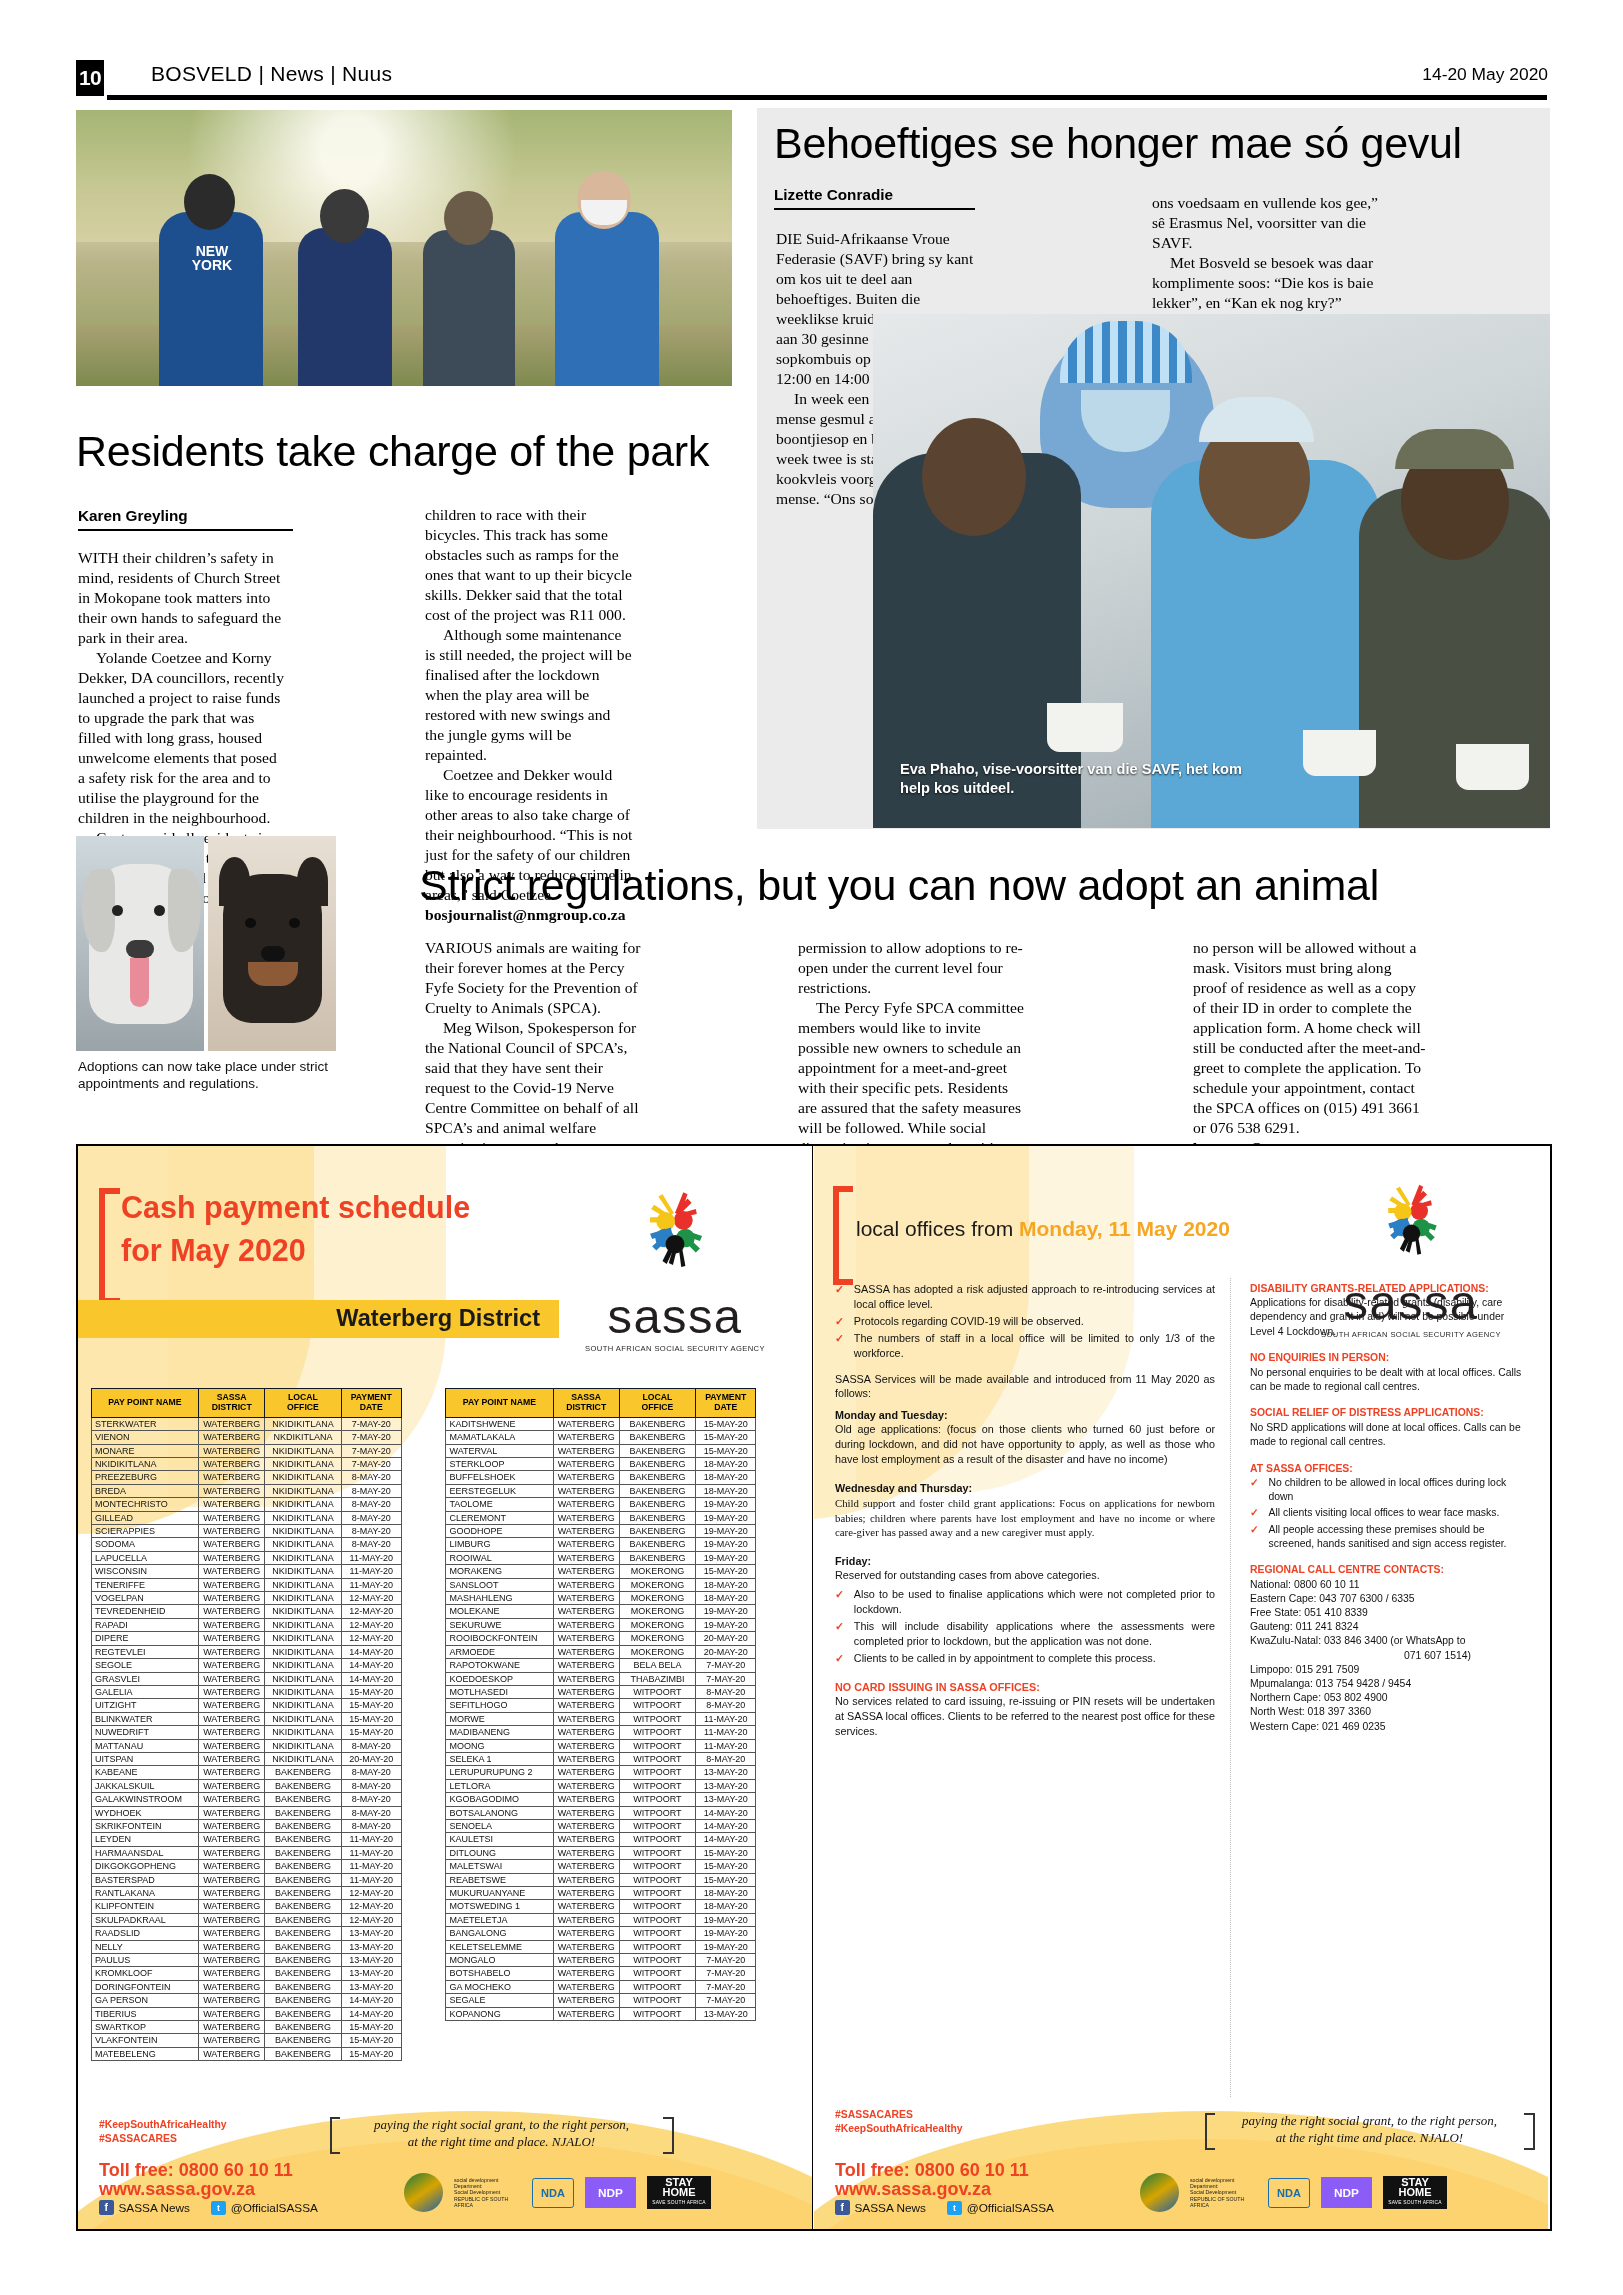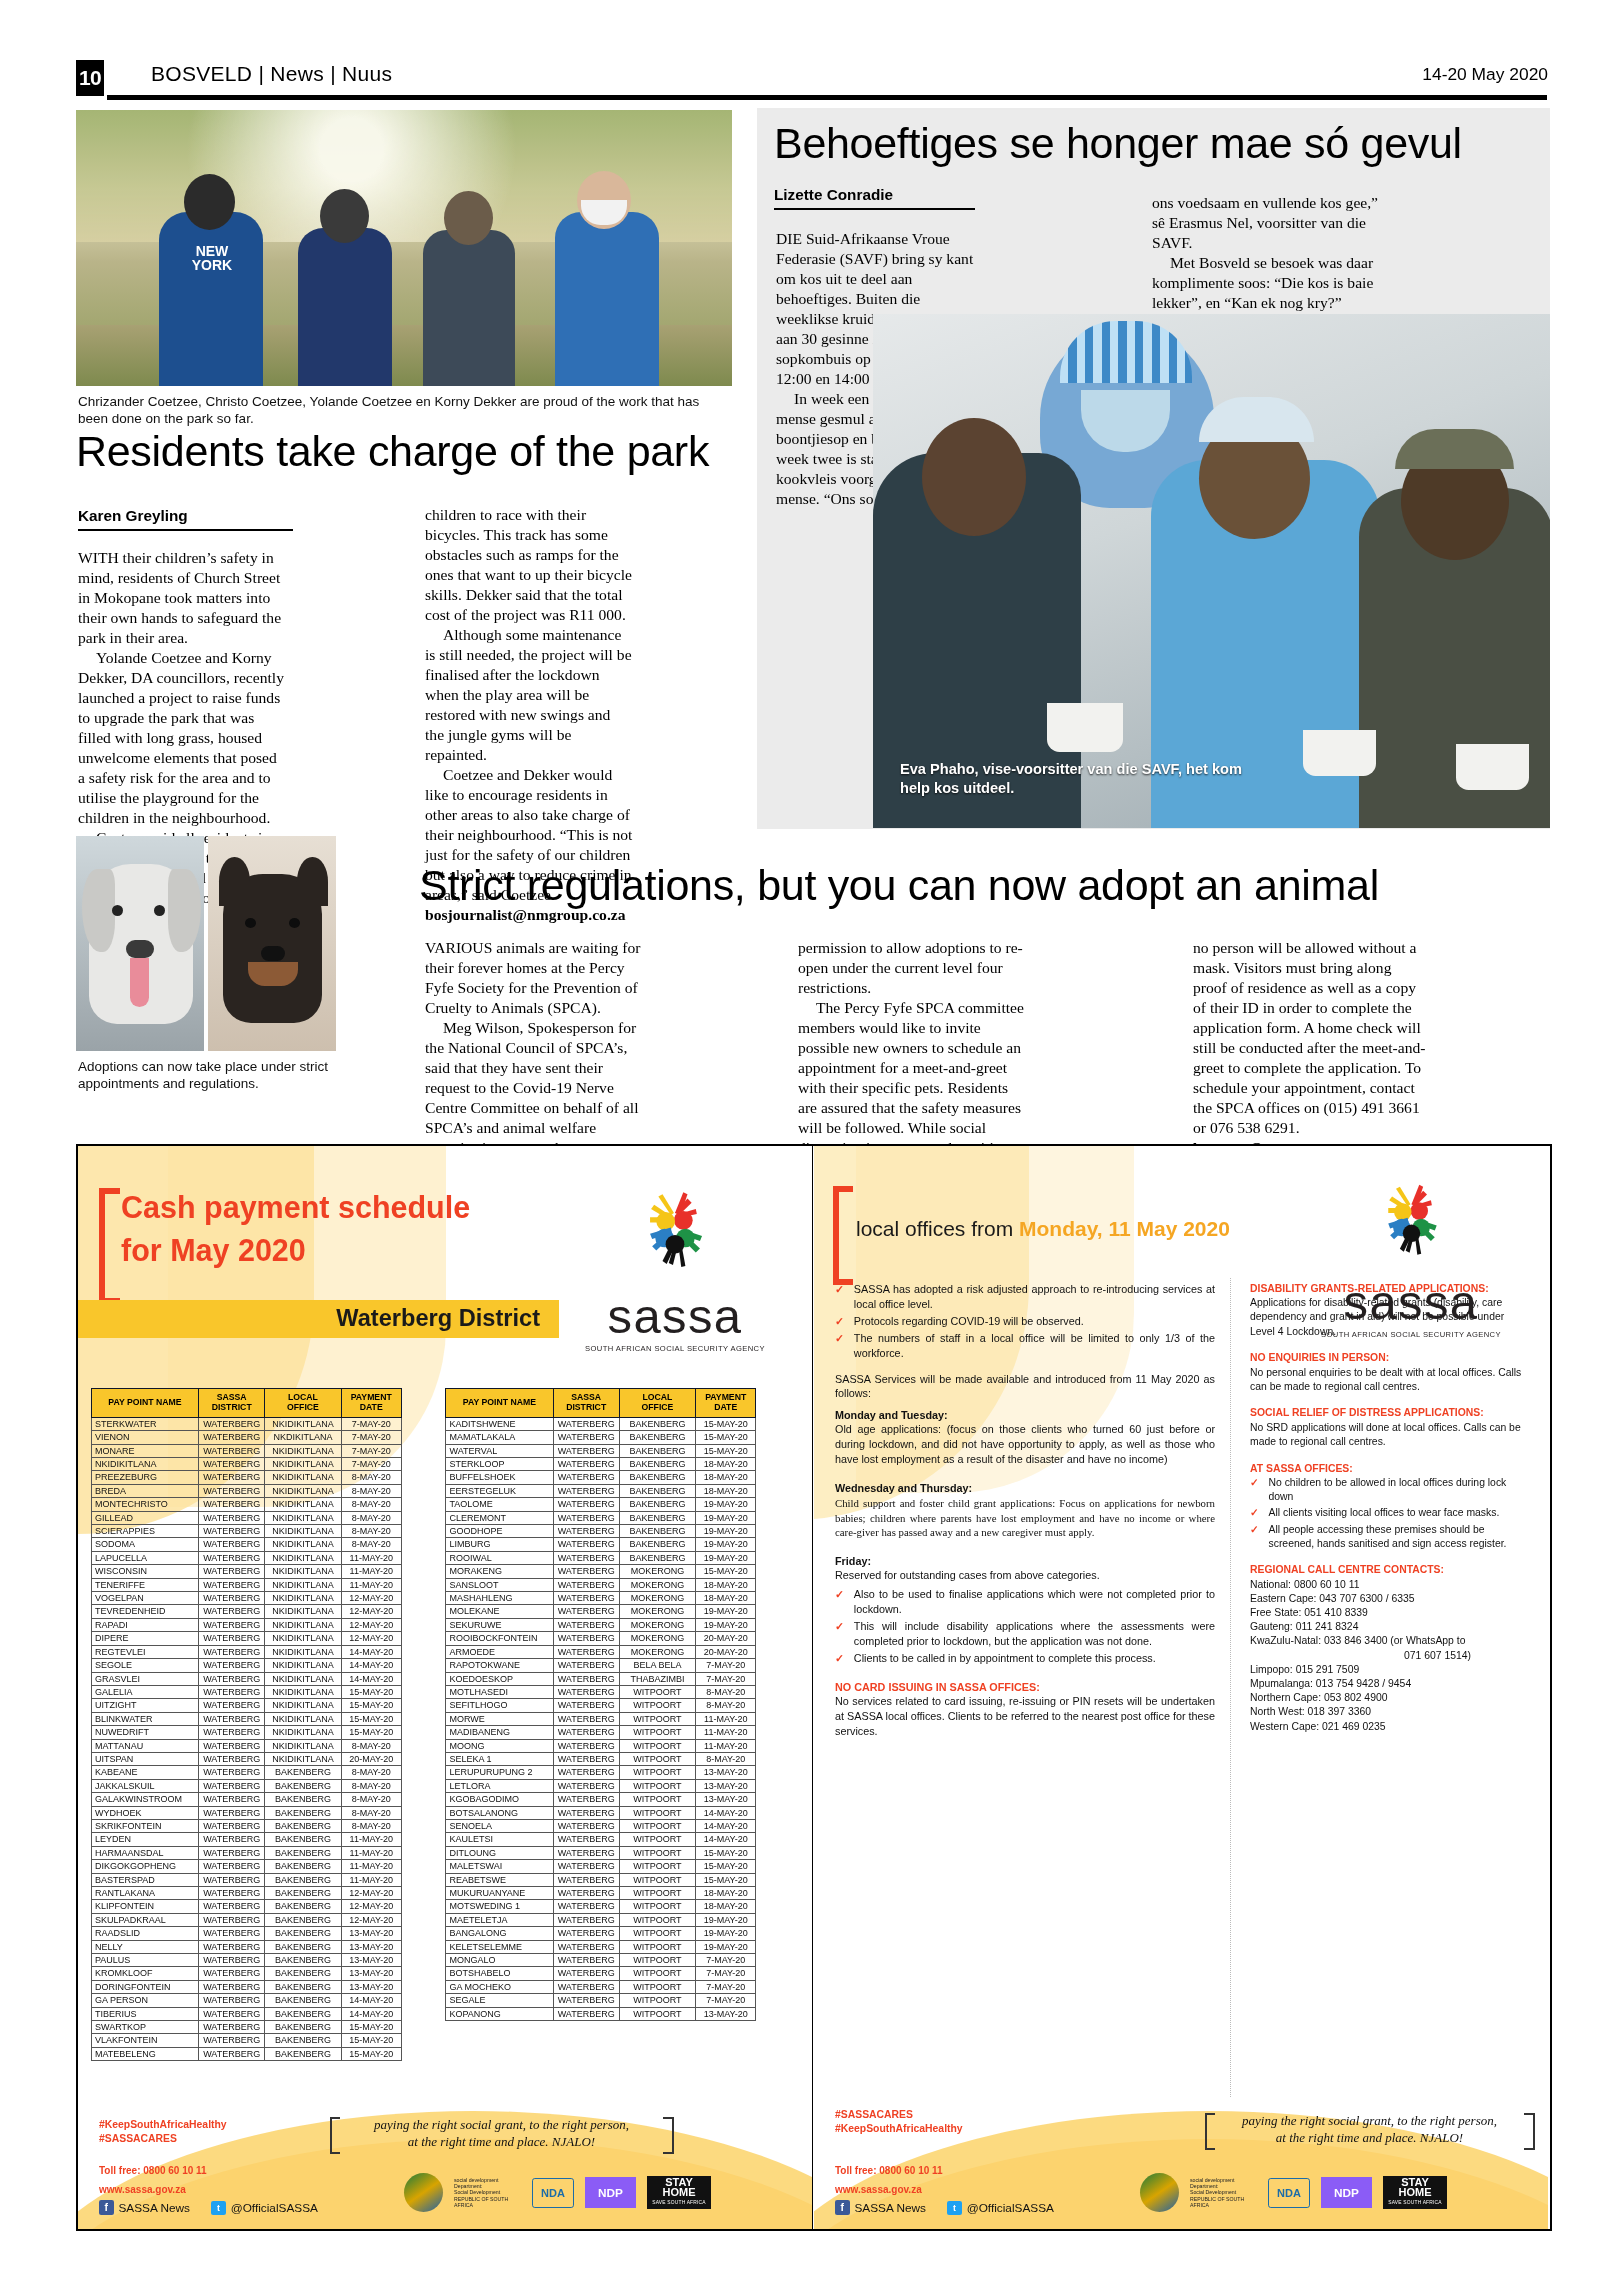--- a/index.html
+++ b/index.html
@@ -48,21 +48,21 @@
   .sassa-word{font-family:"Liberation Sans",sans-serif;font-weight:300;font-size:49px;letter-spacing:1.4px;color:#231f20;line-height:1;}
   .sassa-sub{font-size:7.6px;letter-spacing:0.4px;color:#231f20;margin-top:2.8px;}
 
   table.pay{border-collapse:collapse;font-size:9px;font-family:"Liberation Sans",sans-serif;}
   table.pay th{background:#f9c62b;color:#000;font-weight:bold;font-size:8.7px;border:1px solid #0f172a;
                padding:4.2px 1.4px;line-height:9.7px;text-align:center;}
   table.pay td{border:0.8px solid #555;padding:1px 3.5px;color:#111;white-space:nowrap;font-size:9px;line-height:10.4px;}
   table.pay td.c{text-align:center;}
 
   .ad-foot-quote{position:absolute;font-family:"Liberation Serif",serif;font-style:italic;font-size:13px;line-height:17.4px;color:#111;}
-  .tollfree{position:absolute;color:#ef4123;font-weight:bold;font-size:10px;line-height:19px;}
+  .tollfree{position:absolute;color:#ef4123;font-weight:bold;font-size:18px;line-height:19px;}
   .hashtag{position:absolute;color:#ef4123;font-weight:bold;font-size:10.4px;line-height:14px;}
   .social{position:absolute;font-size:11.8px;color:#111;}
 
   .rt-h{position:absolute;font-size:21px;line-height:29px;color:#1a1a1a;}
   .rt-h b{color:#f5a623;}
   .rt-col{position:absolute;font-size:10.8px;line-height:14.6px;color:#111;text-align:justify;}
   .tick{color:#ef4123;font-weight:bold;margin-right:4.2px;}
   .rt-right{position:absolute;font-size:10.4px;line-height:14.2px;color:#111;}
   .rt-right .hdr{color:#ef4123;font-weight:bold;}
   .vdiv{position:absolute;border-left:1.4px dotted #bbb;}
@@ -101,21 +101,20 @@
     <div style="position:absolute;left:108px;bottom:156px;width:51px;height:56px;background:#2b2b2b;border-radius:50%;"></div>
     <div style="position:absolute;left:104px;bottom:103px;width:64px;height:39px;color:#fff;font-size:14px;font-weight:bold;line-height:14px;text-align:center;">NEW<br>YORK</div>
     <div style="position:absolute;left:222px;bottom:0;width:94px;height:158px;background:#22386b;border-radius:25px 25px 0 0;"></div>
     <div style="position:absolute;left:244px;bottom:143px;width:49px;height:54px;background:#3a3a3a;border-radius:50%;"></div>
     <div style="position:absolute;left:347px;bottom:0;width:92px;height:156px;background:#3d4a58;border-radius:23.6px 23.6px 0 0;"></div>
     <div style="position:absolute;left:368px;bottom:141px;width:49px;height:54px;background:#6b5c4a;border-radius:50%;"></div>
     <div style="position:absolute;left:479px;bottom:0;width:104px;height:174px;background:#2f6fb5;border-radius:26px 26px 0 0;"></div>
     <div style="position:absolute;left:501px;bottom:157px;width:54px;height:58px;background:#d9b79a;border-radius:50%;"></div>
     <div style="position:absolute;left:505px;bottom:161px;width:46px;height:25px;background:#f2f2f2;border-radius:0 0 19.4px 19.4px;"></div>
   </div>
-  <div class="cap" style="left:78px;top:393px;width:652px;">Chrizander Coetzee, Christo Coetzee, Yolande Coetzee en Korny Dekker are proud of the work that has been done on the park so far.</div>
 
   <div class="hl" style="position:absolute;left:76px;top:430px;width:666px;font-size:43px;">Residents take charge of the park</div>
   <div style="position:absolute;left:78px;top:507px;width:215px;">
     <div class="byline">Karen Greyling</div>
     <div class="byrule"></div>
   </div>
 
   <div class="body" style="position:absolute;left:78px;top:548px;width:208px;">
     <p class="first">WITH their children’s safety in mind, residents of Church Street in Mokopane took matters into their own hands to safeguard the park in their area.</p>
     <p>Yolande Coetzee and Korny Dekker, DA councillors, recently launched a project to raise funds to upgrade the park that was filled with long grass, housed unwelcome elements that posed a safety risk for the area and to utilise the playground for the children in the neighbourhood.</p>

